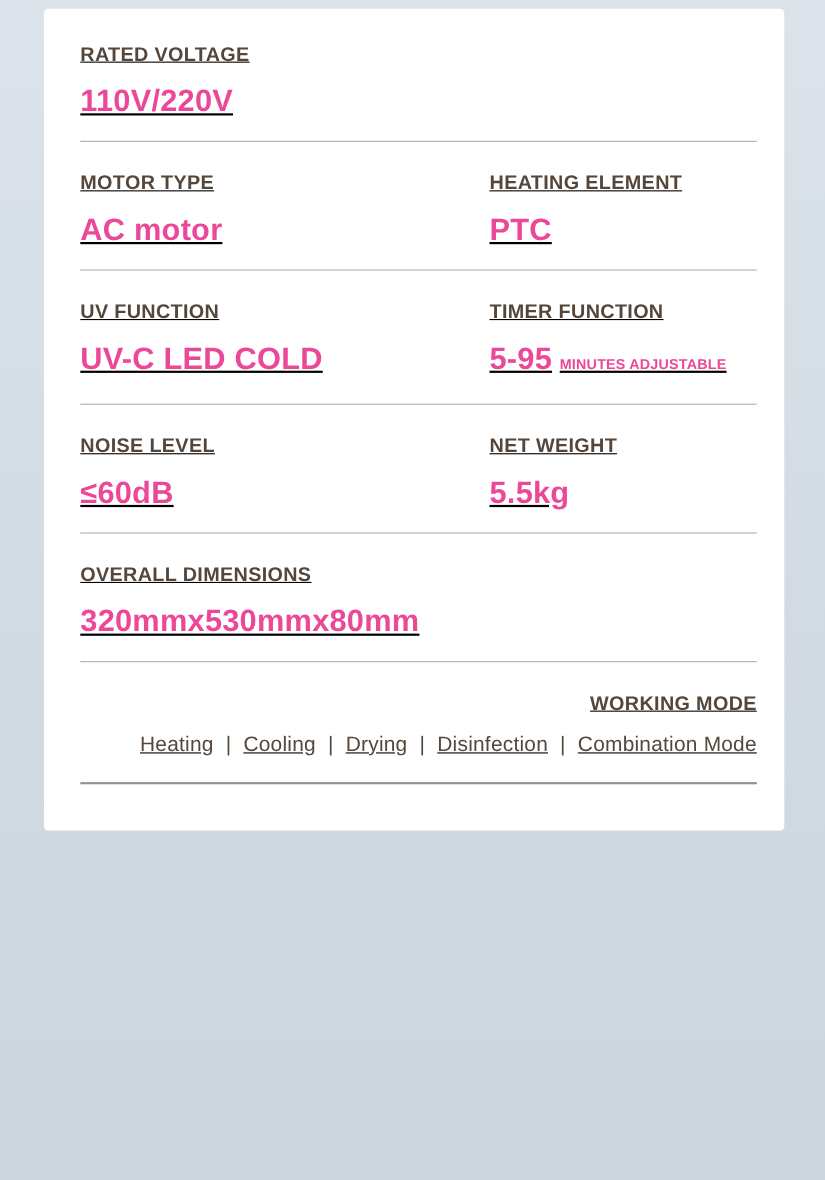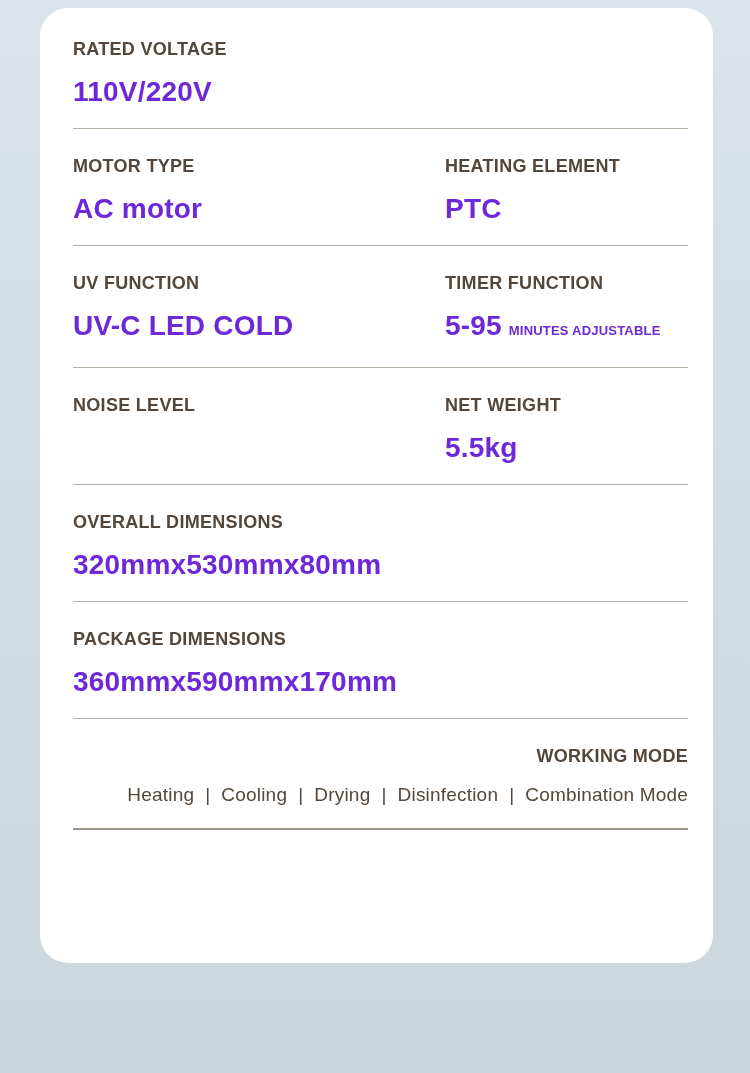--- a/index.html
+++ b/index.html
@@ -16,23 +16,24 @@
     height: 1073px;
     background: linear-gradient(180deg, #dce3ea 0%, #d3dce4 45%, #ccd6df 100%);
     overflow: hidden;
   }
 
   .spec-card {
     position: absolute;
     left: 40px;
     top: 8px;
     width: 673px;
-    height: 955px;
+    height: 747px;
     background: #ffffff;
-    border-radius: 28px;
+    border-radius: 4px;
+    text-decoration: underline;
   }
 
   .card-content {
     padding: 4px 25px 0 33px;
     color: #54463a;
   }
 
   .spec-row {
     border-bottom: 1.5px solid #b3ada4;
     padding: 26px 0 20px 0;
@@ -55,21 +56,21 @@
     line-height: 22px;
     color: #54463a;
   }
 
   .spec-value {
     margin-top: 15px;
     font-size: 28px;
     font-weight: 700;
     letter-spacing: 0.2px;
     line-height: 33px;
-    color: #6d28d9;
+    color: #ec4899;
     white-space: nowrap;
   }
 
   .value-suffix {
     font-size: 13px;
     font-weight: 600;
     letter-spacing: 0.2px;
     margin-left: 7px;
   }
 
@@ -123,36 +124,33 @@
         </div>
         <div class="spec-cell">
           <div class="spec-label">TIMER FUNCTION</div>
           <div class="spec-value"><span>5-95</span><span class="value-suffix">MINUTES ADJUSTABLE</span></div>
         </div>
       </div>
 
       <div class="spec-row pair">
         <div class="spec-cell">
           <div class="spec-label">NOISE LEVEL</div>
+          <div class="spec-value">≤60dB</div>
         </div>
         <div class="spec-cell">
           <div class="spec-label">NET WEIGHT</div>
           <div class="spec-value">5.5kg</div>
         </div>
       </div>
 
       <div class="spec-row full">
         <div class="spec-label">OVERALL DIMENSIONS</div>
         <div class="spec-value">320mmx530mmx80mm</div>
       </div>
 
-      <div class="spec-row full">
-        <div class="spec-label">PACKAGE DIMENSIONS</div>
-        <div class="spec-value">360mmx590mmx170mm</div>
-      </div>
 
       <div class="spec-row last">
         <div class="spec-label">WORKING MODE</div>
         <div class="modes-line">
           <span>Heating</span><span class="mode-sep">|</span><span>Cooling</span><span class="mode-sep">|</span><span>Drying</span><span class="mode-sep">|</span><span>Disinfection</span><span class="mode-sep">|</span><span>Combination Mode</span>
         </div>
       </div>
 
     </div>
   </div>

